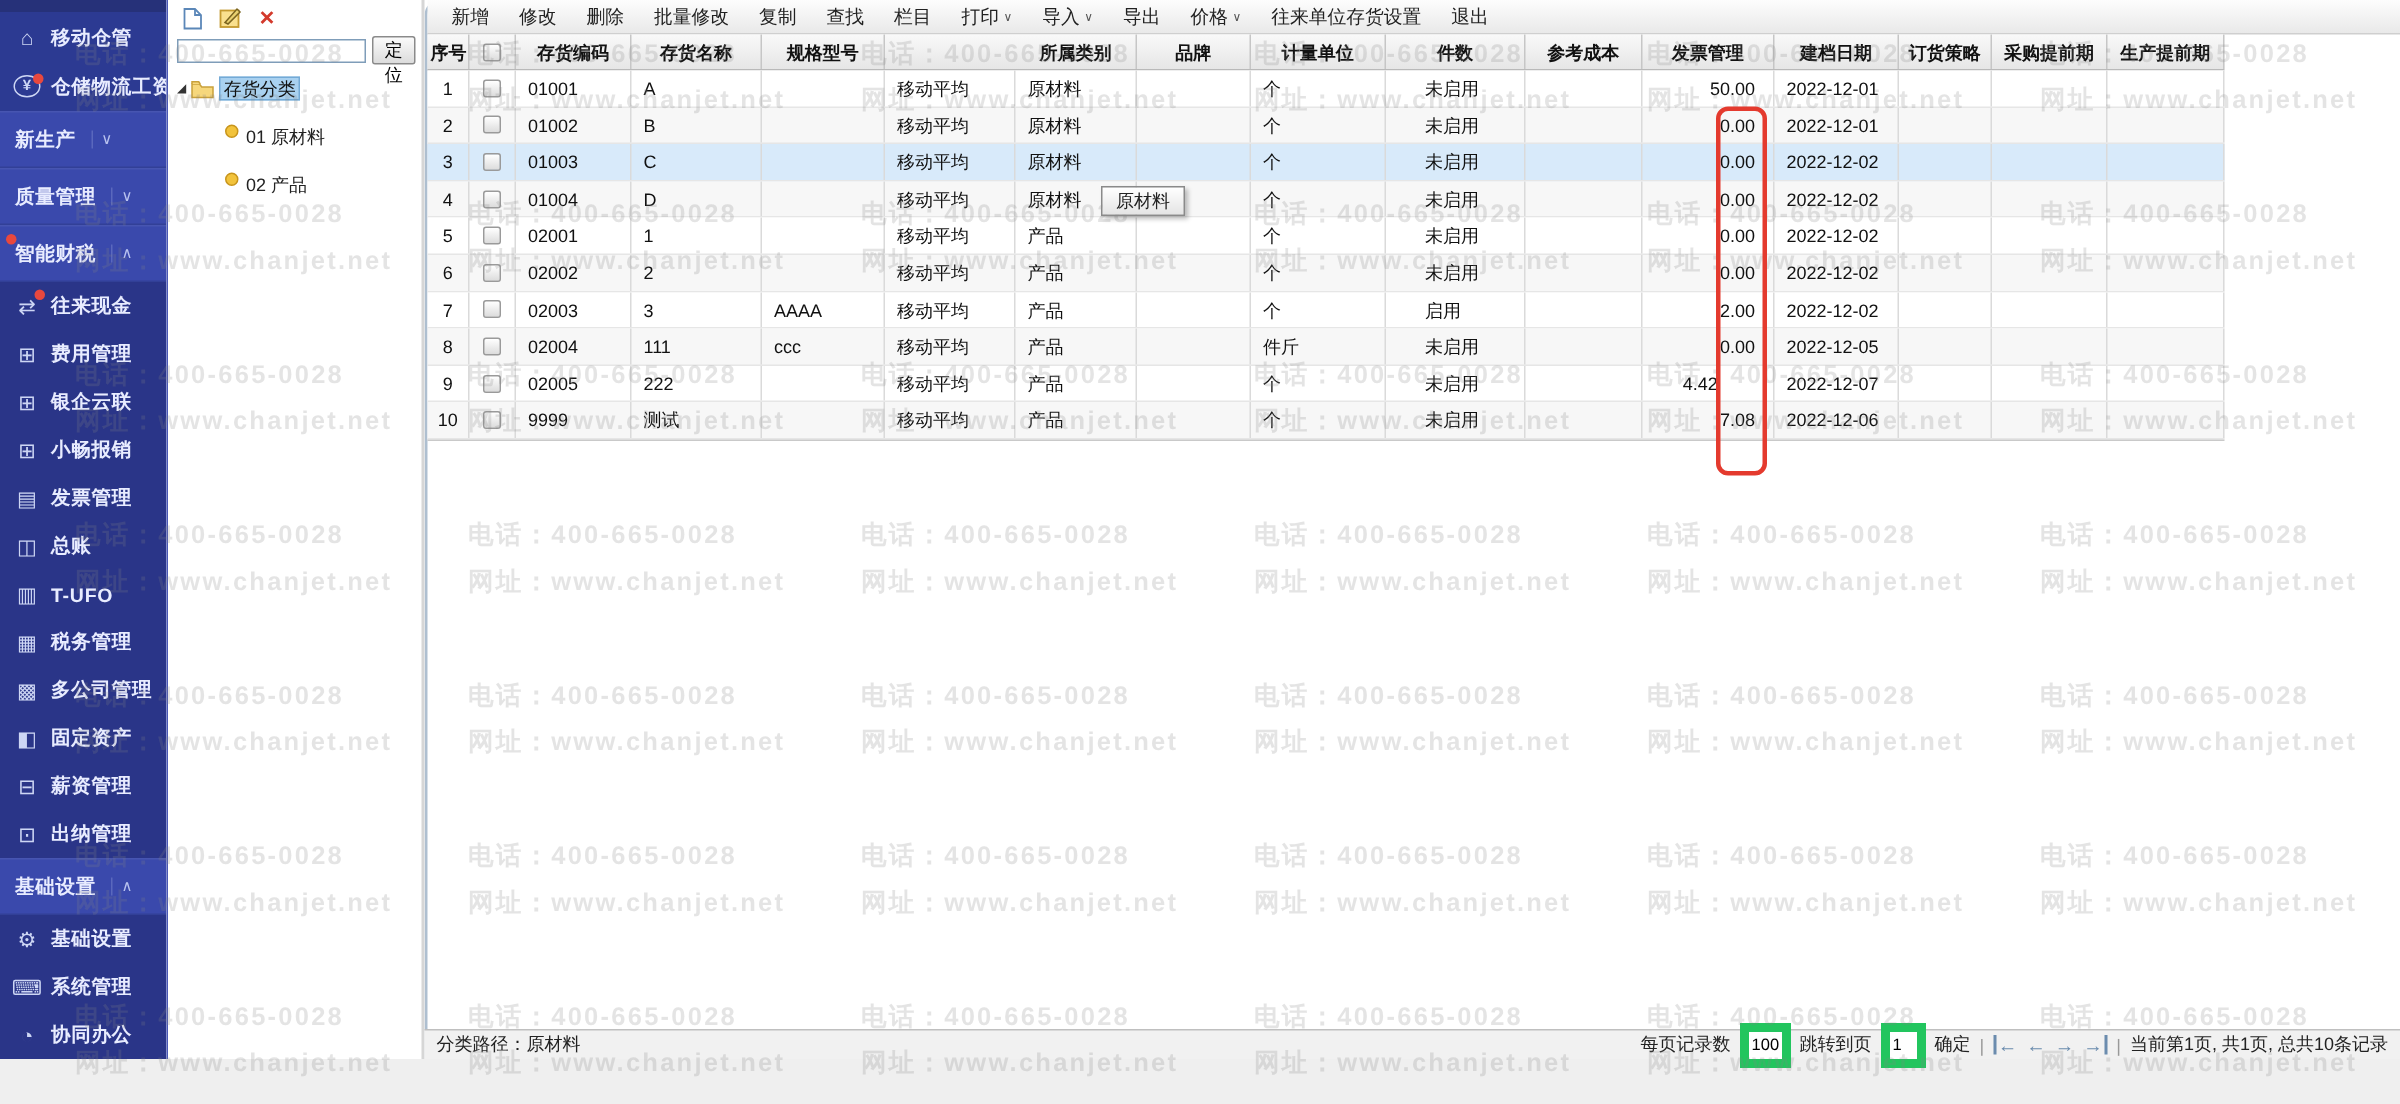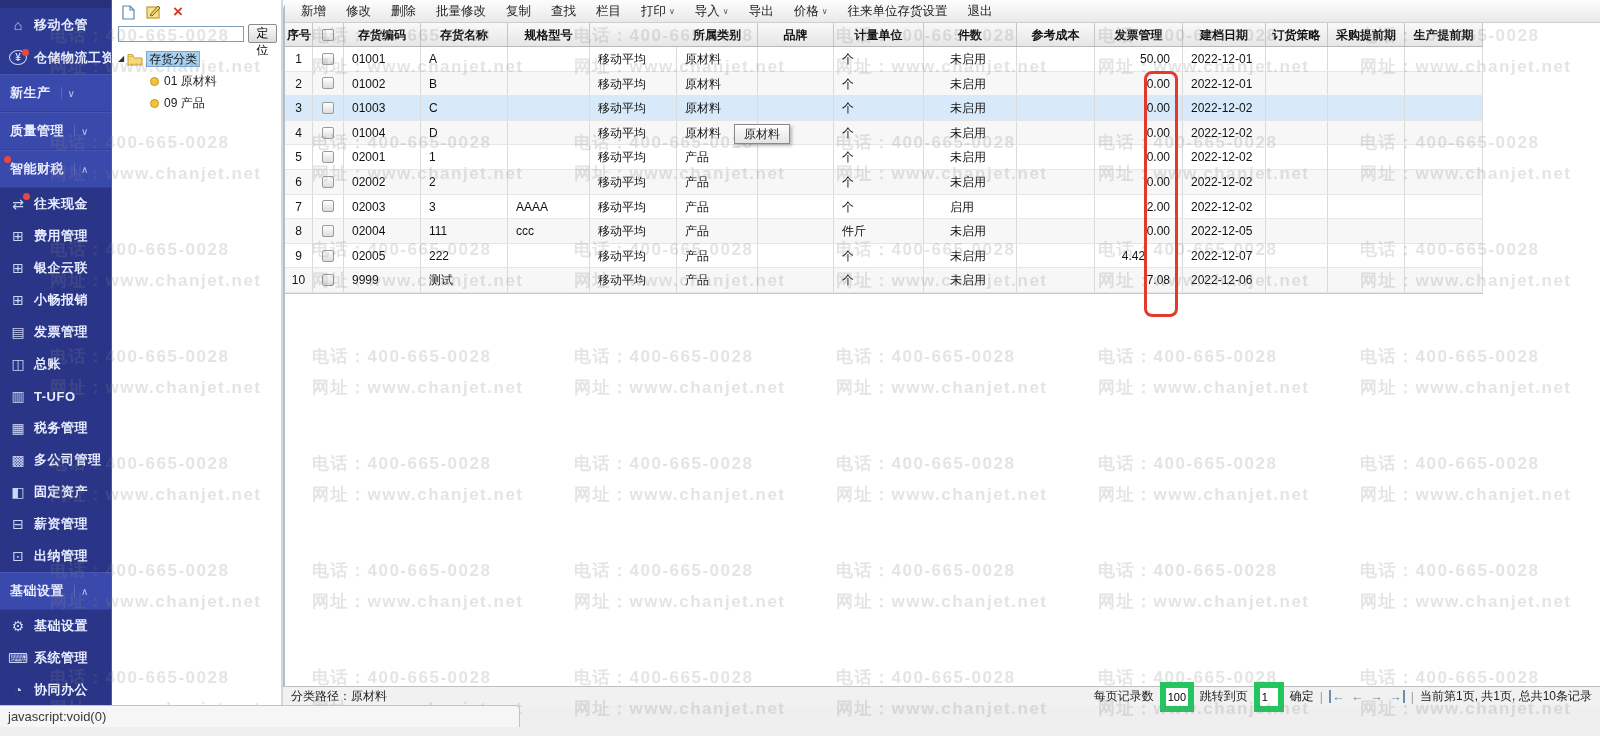--- a/index.html
+++ b/index.html
@@ -34,21 +34,21 @@
   .ticon{width:16px;height:16px;display:flex;align-items:center;justify-content:center;cursor:pointer;}
   .ticon-x{color:#d33a2c;font-size:17px;font-weight:700;line-height:14px;}
   .tree-search{display:flex;align-items:center;gap:4px;padding:2px 4px 4px 6px;}
   .tree-input{width:126px;height:16px;border:1px solid #7f9db9;font-size:11px;padding:0 3px;background:#fff;}
   .locate-btn{height:19px;padding:0 5px;font-size:12px;border:1px solid #8a8a8a;border-radius:2px;
               background:linear-gradient(#fbfbfb,#dcdcdc);cursor:pointer;line-height:17px;}
   .tree-body{padding:4px 0 0 6px;}
   .tree-root-row{display:flex;align-items:center;gap:3px;height:16px;cursor:pointer;}
   .tri{font-size:8px;color:#333;transform:translateY(-1px);}
   .tree-root-label{background:#a9d1f0;border:1px solid #74aad6;padding:0 2px;font-size:12px;color:#111;line-height:14px;}
-  .tree-node{display:flex;align-items:center;gap:5px;height:16px;margin:6px 0 0 32px;cursor:pointer;}
+  .tree-node{display:flex;align-items:flex-start;gap:5px;height:16px;margin:16px 0 0 32px;cursor:pointer;}
   .dot{width:9px;height:9px;border-radius:50%;background:#f2c33c;border:1px solid #c8951c;}
   .tree-node-label{font-size:12px;color:#222;}
 
   
   .main{position:absolute;left:283px;top:0;right:0;height:736px;background:#fff;border-left:2px solid #aebfd0;border-radius:10px;}
   .toolbar{display:flex;align-items:center;height:23px;background:linear-gradient(#fdfdfd,#e9e9e9);
            border-bottom:1px solid #cfcfcf;padding-left:6px;}
   .tb-item{display:flex;align-items:center;padding:0 10px;height:100%;font-size:12.5px;color:#222;cursor:pointer;white-space:nowrap;}
   .tb-caret{font-size:8px;color:#555;margin-left:3px;}
 
@@ -234,21 +234,21 @@
           </svg>
         <span class="tree-root-label">存货分类</span>
       </div>
       <div id="tree-nodes">
           <div class="tree-node">
             <span class="dot"></span>
             <span class="tree-node-label">01 原材料</span>
           </div>
           <div class="tree-node">
             <span class="dot"></span>
-            <span class="tree-node-label">09 产品</span>
+            <span class="tree-node-label">02 产品</span>
           </div>
         </div>
     </div>
   </div>
   <div class="tree-splitter"></div>
 
   <div class="main">
     <div class="toolbar" id="main-toolbar">
         <div class="tb-item">新增</div>
         <div class="tb-item">修改</div>
@@ -479,21 +479,20 @@
       <span class="pg-btn pg-bar-l">←</span>
       <span class="pg-btn">←</span>
       <span class="pg-btn">→</span>
       <span class="pg-btn pg-bar-r">→</span>
       <span class="pg-sep">|</span>
       <span>当前第1页, 共1页, 总共10条记录</span>
     </div>
   </div>
 
   <div class="bottomstrip"></div>
-  <div class="statusbubble">javascript:void(0)</div>
 
   <div class="redbox"></div>
 
   <div class="tooltip">原材料</div>
 
   <div class="wm" id="wm">
       <div class="wm-line" style="left: 50px; top: 24px;">电话：400-665-0028</div>
       <div class="wm-line" style="left: 50px; top: 55px;">网址：www.chanjet.net</div>
       <div class="wm-line" style="left: 312px; top: 24px;">电话：400-665-0028</div>
       <div class="wm-line" style="left: 312px; top: 55px;">网址：www.chanjet.net</div>

